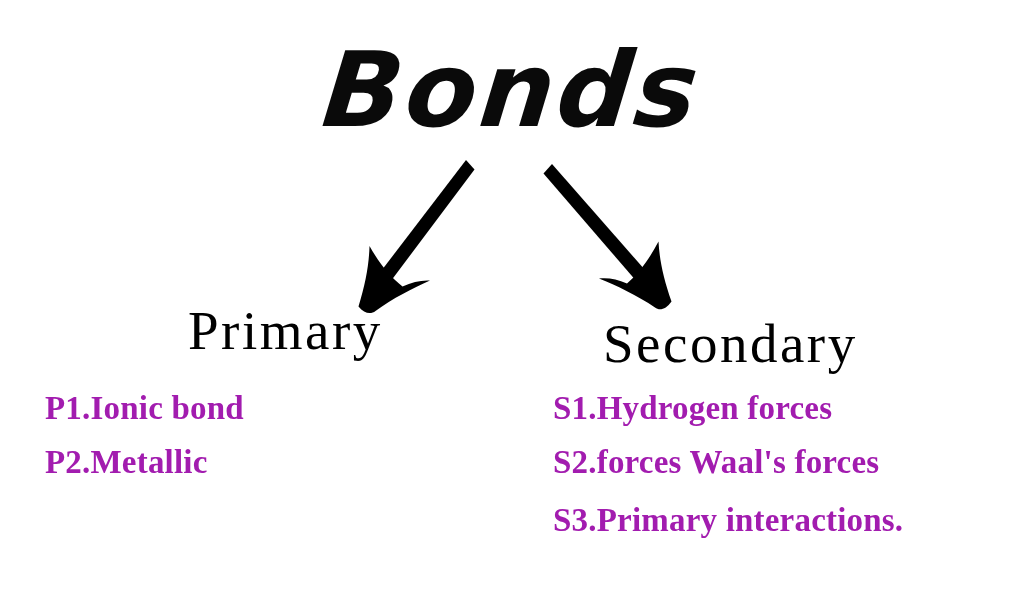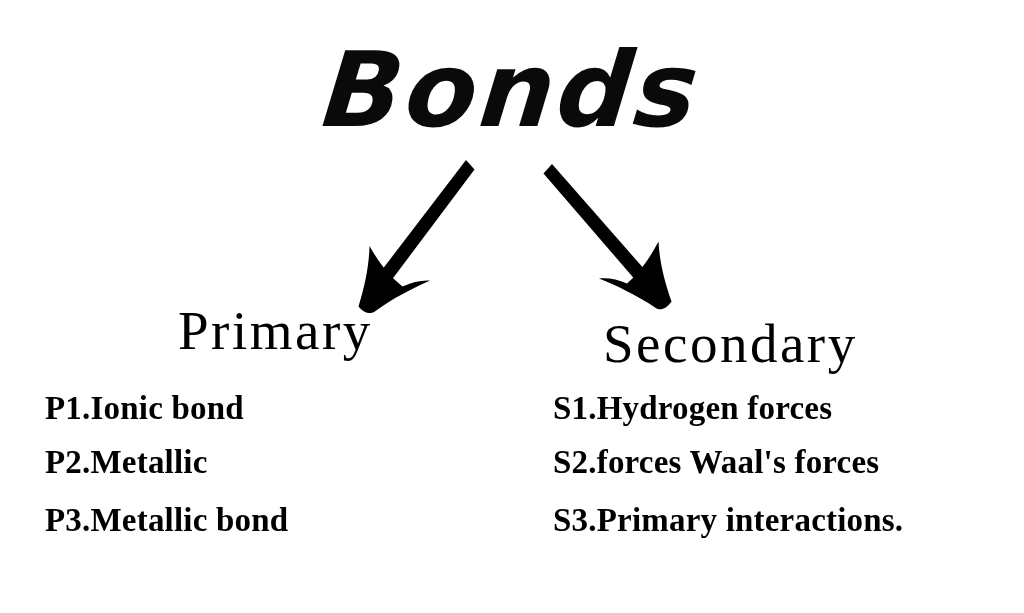--- a/index.html
+++ b/index.html
@@ -51,37 +51,37 @@
     position: absolute;
     font-family: "Liberation Serif", "DejaVu Serif", serif;
     font-size: 55px;
     font-weight: 400;
     letter-spacing: 2.5px;
     line-height: 1;
     color: #000000;
     white-space: nowrap;
   }
   .heading-primary {
-    left: 178px;
+    left: 188px;
     top: 303px;
   }
   .heading-secondary {
     left: 603px;
     top: 316px;
   }
 
   
   .list {
     position: absolute;
     top: 392px;
     font-family: "Liberation Serif", "DejaVu Serif", serif;
     font-size: 33px;
     font-weight: 700;
     line-height: 1;
-    color: #000000;
+    color: #a21caf;
     white-space: nowrap;
   }
   .list-primary   { left: 45px; }
   .list-secondary { left: 553px; }
 
   .list-item {
     display: block;
     height: 54px;
     letter-spacing: 0.2px;
   }
@@ -129,21 +129,20 @@
     </g>
   </svg>
 
   <div class="heading heading-primary">Primary</div>
 
   <div class="heading heading-secondary">Secondary</div>
 
   <div class="list list-primary">
     <span class="list-item">P1.Ionic bond</span>
     <span class="list-item">P2.Metallic</span>
-    <span class="list-item">P3.Metallic bond</span>
   </div>
 
   <div class="list list-secondary">
     <span class="list-item">S1.Hydrogen forces</span>
     <span class="list-item">S2.forces Waal's forces</span>
     <span class="list-item">S3.Primary interactions.</span>
   </div>
 
 </div>
 

